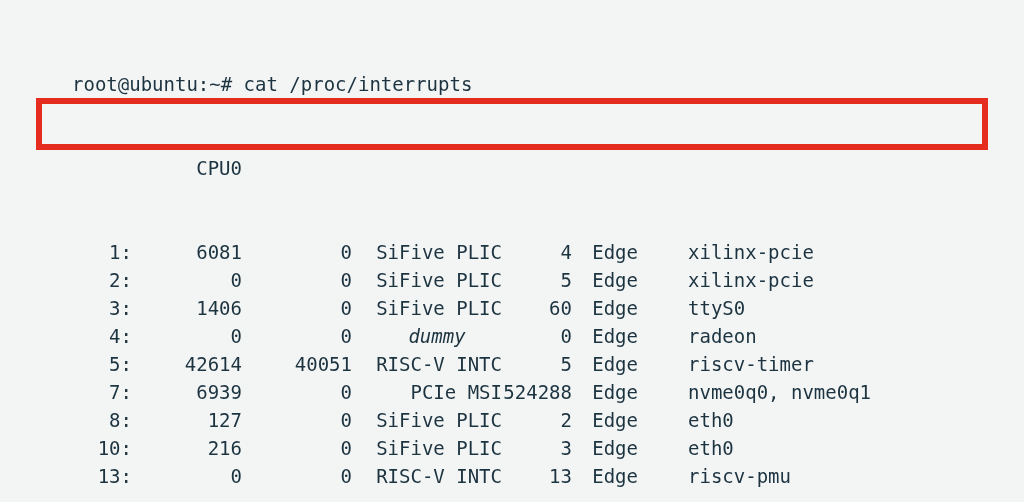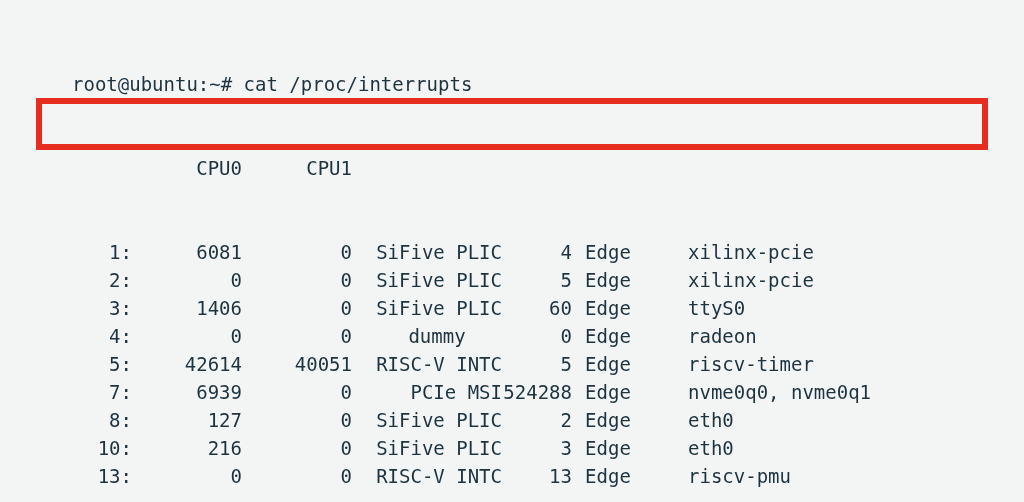--- a/index.html
+++ b/index.html
@@ -30,41 +30,40 @@
   }
   .row {
     display:flex;
   }
   .c-irq  { width:60px;  text-align:right; }
   .c-cpu0 { width:110px; text-align:right; }
   .c-cpu1 { width:110px; text-align:right; }
   .c-gap  { width:20px; }
   .c-chip { width:130px; text-align:right; }
   .c-hw   { width:70px;  text-align:right; }
-  .c-edge { width:60px;  text-align:center; padding-left:6px;}
+  .c-edge { width:60px;  text-align:right; padding-left:6px;}
   .c-space{ width:50px; }
   .c-name { text-align:center; }
-  .c-chip.center { text-align:center; }
+  .c-chip.center { text-align:center;font-style:italic; }
   .highlight-box {
     position:absolute;
     left:36px;
     top:98px;
     width:952px;
     height:52px;
     border:6px solid var(--highlight);
     box-sizing:border-box;
     pointer-events:none;
   }
 </style>
 </head>
 <body>
 
 <div class="terminal">
   <div class="prompt">root@ubuntu:~# cat /proc/interrupts</div>
   <div class="headers">
     <span class="c-irq"></span>
     <span class="c-cpu0">CPU0</span>
-    <span class="c-cpu1">CPU1</span>
   </div>
   <div id="irq-rows"><div class="row"><span class="c-irq">1:</span><span class="c-cpu0">6081</span><span class="c-cpu1">0</span><span class="c-gap"></span><span class="c-chip">SiFive PLIC</span><span class="c-hw">4</span><span class="c-edge">Edge</span><span class="c-space"></span><span class="c-name">xilinx-pcie</span></div><div class="row"><span class="c-irq">2:</span><span class="c-cpu0">0</span><span class="c-cpu1">0</span><span class="c-gap"></span><span class="c-chip">SiFive PLIC</span><span class="c-hw">5</span><span class="c-edge">Edge</span><span class="c-space"></span><span class="c-name">xilinx-pcie</span></div><div class="row"><span class="c-irq">3:</span><span class="c-cpu0">1406</span><span class="c-cpu1">0</span><span class="c-gap"></span><span class="c-chip">SiFive PLIC</span><span class="c-hw">60</span><span class="c-edge">Edge</span><span class="c-space"></span><span class="c-name">ttyS0</span></div><div class="row"><span class="c-irq">4:</span><span class="c-cpu0">0</span><span class="c-cpu1">0</span><span class="c-gap"></span><span class="c-chip center">dummy</span><span class="c-hw">0</span><span class="c-edge">Edge</span><span class="c-space"></span><span class="c-name">radeon</span></div><div class="row"><span class="c-irq">5:</span><span class="c-cpu0">42614</span><span class="c-cpu1">40051</span><span class="c-gap"></span><span class="c-chip">RISC-V INTC</span><span class="c-hw">5</span><span class="c-edge">Edge</span><span class="c-space"></span><span class="c-name">riscv-timer</span></div><div class="row"><span class="c-irq">7:</span><span class="c-cpu0">6939</span><span class="c-cpu1">0</span><span class="c-gap"></span><span class="c-chip">PCIe MSI</span><span class="c-hw">524288</span><span class="c-edge">Edge</span><span class="c-space"></span><span class="c-name">nvme0q0, nvme0q1</span></div><div class="row"><span class="c-irq">8:</span><span class="c-cpu0">127</span><span class="c-cpu1">0</span><span class="c-gap"></span><span class="c-chip">SiFive PLIC</span><span class="c-hw">2</span><span class="c-edge">Edge</span><span class="c-space"></span><span class="c-name">eth0</span></div><div class="row"><span class="c-irq">10:</span><span class="c-cpu0">216</span><span class="c-cpu1">0</span><span class="c-gap"></span><span class="c-chip">SiFive PLIC</span><span class="c-hw">3</span><span class="c-edge">Edge</span><span class="c-space"></span><span class="c-name">eth0</span></div><div class="row"><span class="c-irq">13:</span><span class="c-cpu0">0</span><span class="c-cpu1">0</span><span class="c-gap"></span><span class="c-chip">RISC-V INTC</span><span class="c-hw">13</span><span class="c-edge">Edge</span><span class="c-space"></span><span class="c-name">riscv-pmu</span></div></div>
   
   <div class="highlight-box"></div>
 </div>
 
 </body></html>

